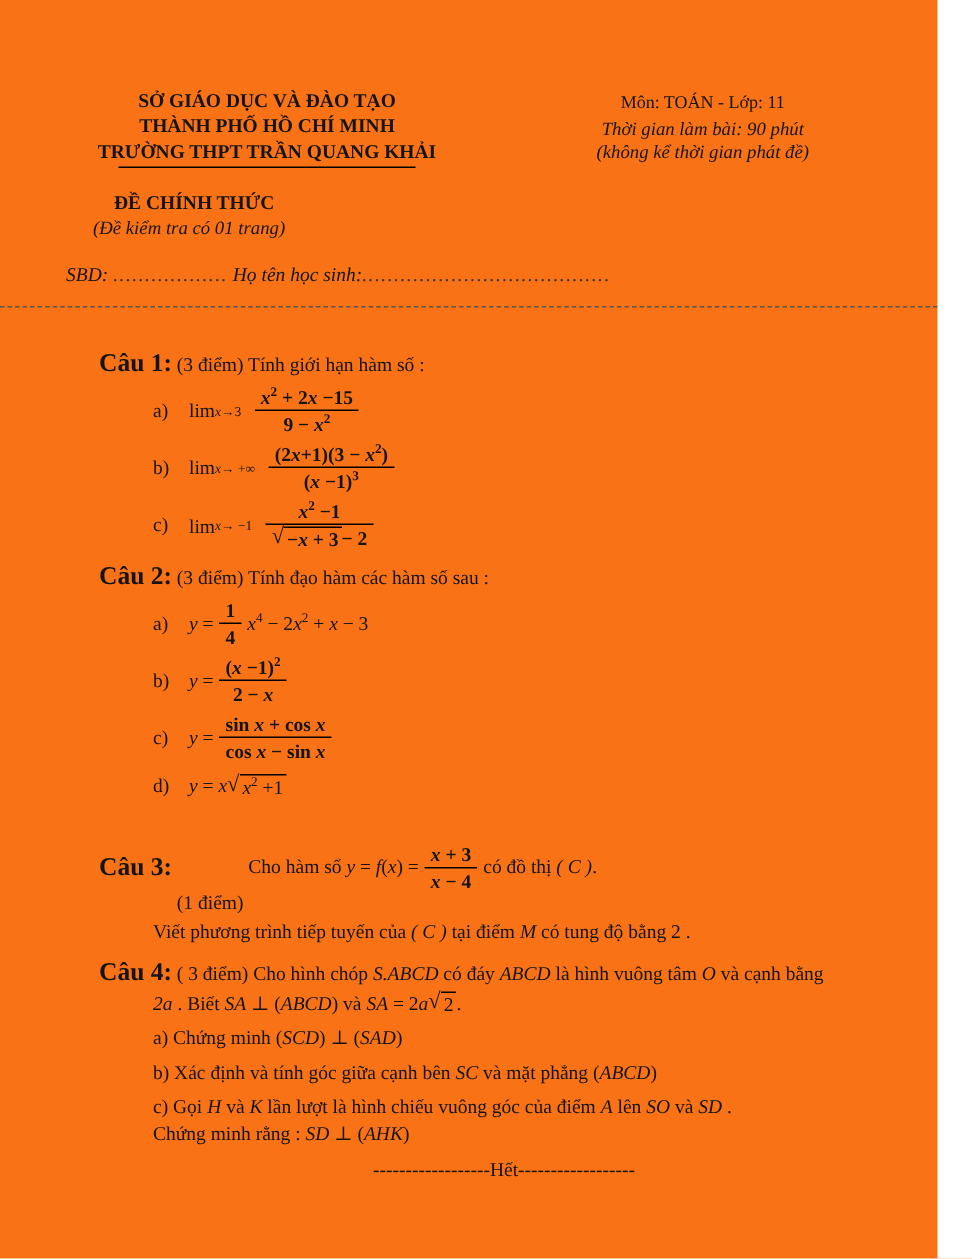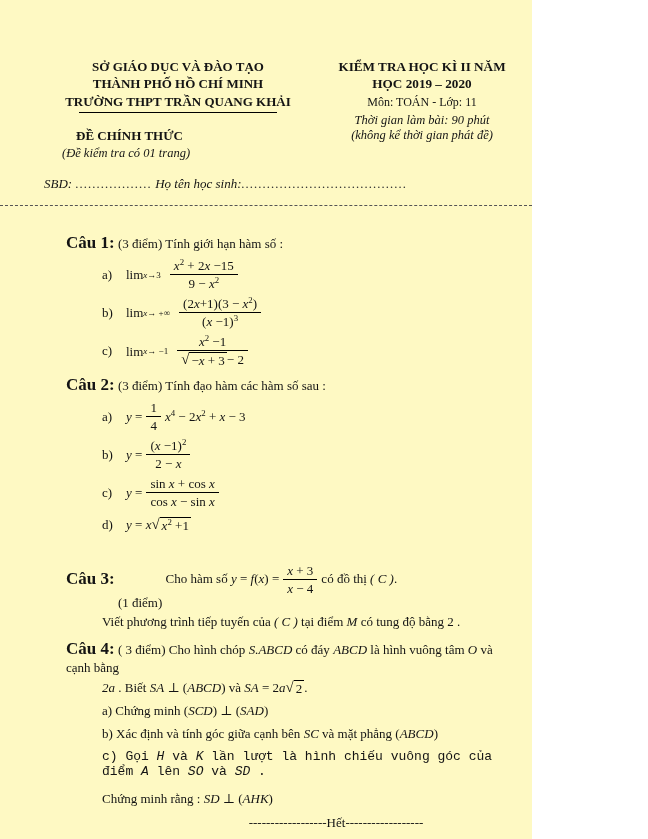--- a/index.html
+++ b/index.html
@@ -1,17 +1,17 @@
 <!DOCTYPE html>
 <html><head>
 <meta charset="utf-8">
 <style>
   html,body{margin:0;padding:0;background:#ffffff;}
   body{width:648px;height:839px;font-family:"Liberation Serif","DejaVu Serif",serif;color:#141414;}
-  .page{position:relative;width:532px;height:839px;overflow:hidden;background:#fef9c3;}
+  .page{position:relative;width:625px;height:839px;overflow:hidden;background:#f97316;}
 
   
   .header{display:flex;padding:58px 16px 0 28px;}
   .h-left{width:300px;text-align:center;}
   .h-left .hl{font-weight:bold;font-size:13px;line-height:17px;}
   .h-school{position:relative;display:inline-block;padding-bottom:5px;font-weight:bold;font-size:13px;line-height:15px;}
   .h-school::after{content:"";position:absolute;left:14px;right:14px;bottom:1px;border-bottom:1.4px solid #000;}
   .h-de{margin-top:14px;text-align:left;padding-left:48px;font-weight:bold;font-size:13px;}
   .h-note{text-align:left;padding-left:34px;font-style:italic;font-size:12.5px;margin-top:2px;}
   .h-right{flex:1;text-align:center;}
@@ -29,21 +29,21 @@
   
   .content{padding:20px 28px 0 66px;font-size:13px;}
   .qh{margin-top:8px;line-height:18px;}
   .q-label{font-weight:bold;font-size:17px;}
   .q-points{margin-top:48px;}
   .mrow{display:flex;align-items:center;margin:5px 0 5px 36px;min-height:22px;}
   .ilabel{width:24px;flex:0 0 24px;}
   .mi{font-style:italic;}
   sup{font-size:68%;line-height:0;}
 
-  .frac{display:inline-flex;flex-direction:column;text-align:center;margin:0 4px;}
+  .frac{display:inline-flex;flex-direction:column;text-align:center;margin:0 4px;font-weight:bold;}
   .frac .num{padding:0 4px 1px;border-bottom:1px solid #000;line-height:15px;}
   .frac .den{padding:1px 4px 0;line-height:15px;display:inline-flex;justify-content:center;align-items:flex-start;}
 
   .lim{display:inline-flex;flex-direction:row;align-items:center;margin-right:5px;}
   .lim-top{line-height:13px;}
   .lim-sub{font-size:9px;line-height:10px;}
 
   .sqrt{display:inline-flex;align-items:flex-start;}
   .sqrt-g{line-height:14px;font-size:1.15em;}
   .rad{border-top:1px solid #000;padding:0 2px;line-height:15px;}
@@ -61,21 +61,20 @@
 
   <div class="header">
     <div class="h-left">
       <div class="hl">SỞ GIÁO DỤC VÀ ĐÀO TẠO</div>
       <div class="hl">THÀNH PHỐ HỒ CHÍ MINH</div>
       <div><span class="h-school">TRƯỜNG THPT TRẦN QUANG KHẢI</span></div>
       <div class="h-de">ĐỀ CHÍNH THỨC</div>
       <div class="h-note">(Đề kiểm tra có 01 trang)</div>
     </div>
     <div class="h-right">
-      <div class="hr1">KIỂM TRA HỌC KÌ II NĂM HỌC 2019 – 2020</div>
       <div class="hr2">Môn: TOÁN   - Lớp: 11</div>
       <div class="hr3">Thời gian làm bài: 90 phút</div>
       <div class="hr4">(không kể thời gian phát đề)</div>
     </div>
   </div>
 
   <div class="sbd-row">
     <span>SBD:</span>
     <span class="dots">..................</span>
     <span>Họ tên học sinh:</span><span class="dots">.......................................</span>
@@ -208,18 +207,18 @@
     <div class="q4-line2">
       <span><span class="mi">2a</span><span> .  Biết  </span><span class="mi">SA</span><span> ⊥ (</span><span class="mi">ABCD</span><span>)  và  </span><span class="mi">SA</span><span> = 2</span><span class="mi">a</span></span>
       <span class="sqrt">
           <span class="sqrt-g">√</span>
           <span class="rad"><span>2</span></span>
         </span>
       <span><span> .</span></span>
     </div>
     <div class="q4-item"><span>a) Chứng minh  (</span><span class="mi">SCD</span><span>) ⊥ (</span><span class="mi">SAD</span><span>)</span></div>
     <div class="q4-item"><span>b) Xác định và tính góc giữa cạnh bên  </span><span class="mi">SC</span><span>  và mặt phẳng  (</span><span class="mi">ABCD</span><span>)</span></div>
-    <div class="q4-item" style="margin-bottom:12px;font-family:Liberation Mono, monospace;"><span>c) Gọi  </span><span class="mi">H</span><span>  và  </span><span class="mi">K</span><span>  lần lượt là hình chiếu vuông góc của  điểm  </span><span class="mi">A</span><span>  lên  </span><span class="mi">SO</span><span>  và  </span><span class="mi">SD</span><span> .</span></div>
+    <div class="q4-item" style="margin-bottom:2px;"><span>c) Gọi  </span><span class="mi">H</span><span>  và  </span><span class="mi">K</span><span>  lần lượt là hình chiếu vuông góc của  điểm  </span><span class="mi">A</span><span>  lên  </span><span class="mi">SO</span><span>  và  </span><span class="mi">SD</span><span> .</span></div>
     <div class="q4-item" style="margin-top:2px;"><span>Chứng minh rằng :  </span><span class="mi">SD</span><span> ⊥ (</span><span class="mi">AHK</span><span>)</span></div>
 
     <div class="footer-het">------------------Hết------------------</div>
   </div>
 </div>
 
 </body></html>

